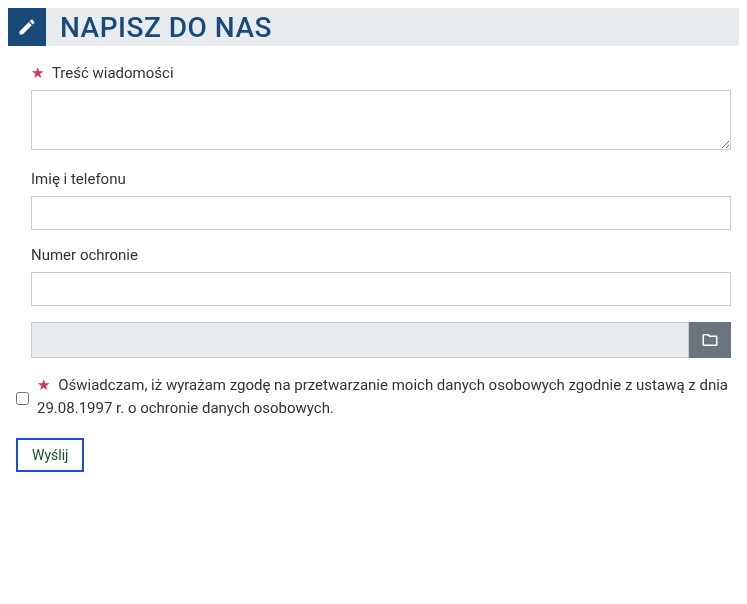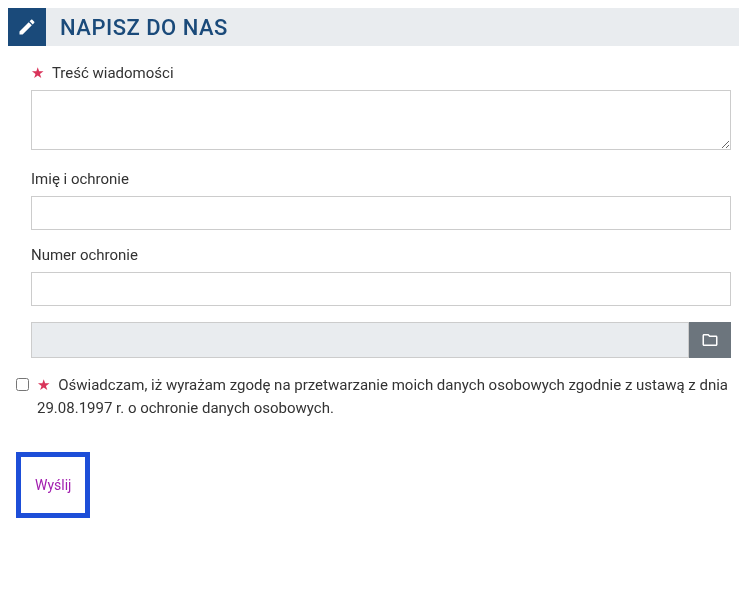--- a/index.html
+++ b/index.html
@@ -28,21 +28,21 @@
       align-items: center;
       justify-content: center;
     }
     .header-icon svg {
       width: 20px;
       height: 20px;
       fill: white;
     }
     .header-title {
       color: #1a4a7a;
-      font-size: 22px;
+      font-size: 28px;
       font-weight: 500;
       letter-spacing: 0.5px;
       padding-left: 14px;
       text-align: center;
     }
     .form-container {
       padding: 0 8px;
     }
     .form-group {
       margin-bottom: 16px;
@@ -98,37 +98,37 @@
       justify-content: center;
       cursor: pointer;
     }
     .file-button svg {
       width: 18px;
       height: 18px;
       fill: white;
     }
     .checkbox-group {
       display: flex;
-      align-items: flex-start;
-      margin-bottom: 33px;
+      align-items: center;
+      margin-bottom: 19px;
     }
     .checkbox-group input[type="checkbox"] {
       margin-top: 4px;
       margin-right: 8px;
     }
     .checkbox-label {
       font-size: 15px;
       line-height: 1.5;
       color: #333;
     }
     .submit-button {
       background: white;
-      border: 5px solid #1d4ed8;
-      color: #a21caf;
-      padding: 20px 14px;
+      border: 2px solid #1d4ed8;
+      color: #14532d;
+      padding: 7px 14px;
       font-size: 14px;
       cursor: pointer;
       font-family: inherit;
     }
   </style>
 </head>
 <body>
 
 <div class="header-bar">
   <div class="header-icon">
@@ -143,21 +143,21 @@
 
   <div class="form-group">
     <label class="form-label">
       <span class="required-star">★</span>
       <span>Treść wiadomości</span>
     </label>
     <textarea class="form-textarea" style=""></textarea>
   </div>
 
   <div class="form-group">
-    <label class="form-label">Imię i ochronie</label>
+    <label class="form-label">Imię i telefonu</label>
     <input type="text" class="form-input" style="">
   </div>
 
 
   <div class="form-group">
     <label class="form-label">Numer ochronie</label>
     <input type="text" class="form-input" style="">
   </div>
 
   <div class="form-group">

